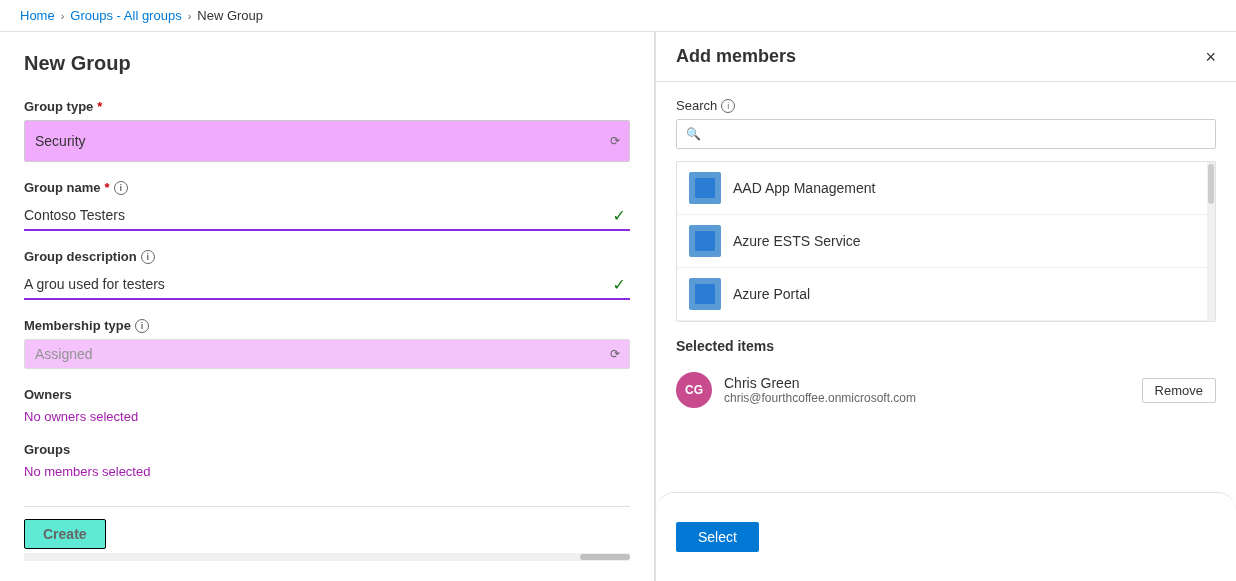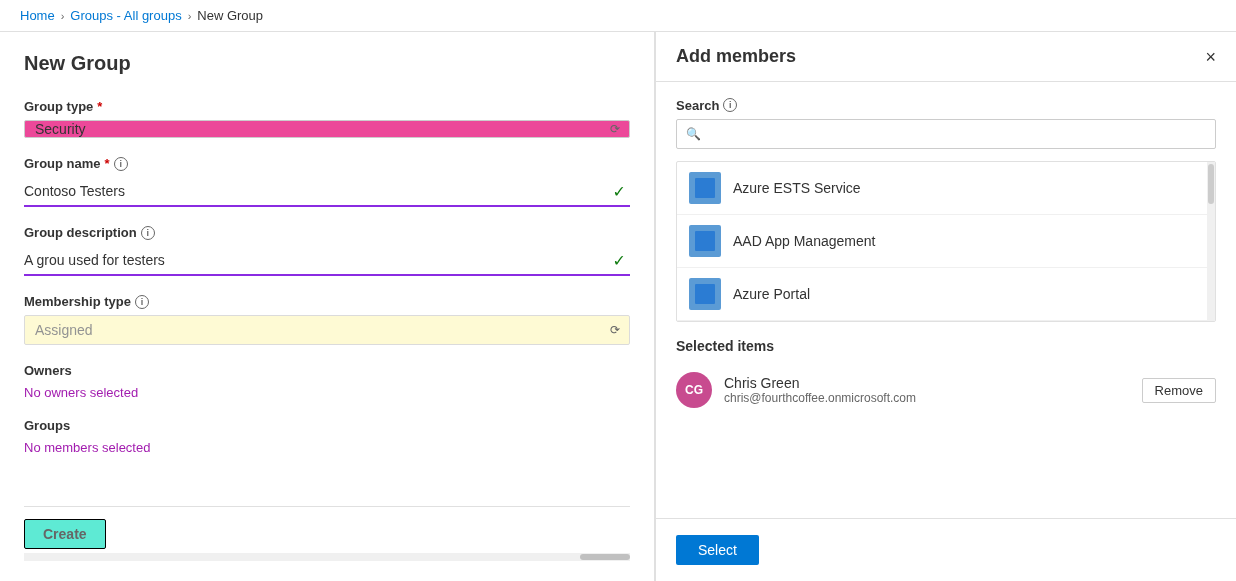--- a/index.html
+++ b/index.html
@@ -88,27 +88,27 @@
       cursor: pointer;
     }
 
     .select-wrapper {
       position: relative;
       width: 100%;
     }
 
     .select-wrapper select {
       width: 100%;
-      padding: 0 10px;
+      padding: 12px 10px;
       border: 1px solid #ccc;
       border-radius: 2px;
       font-size: 14px;
       color: #333;
       appearance: none;
-      background: #ec4899;
+      background: #f0abfc;
     }
 
     .select-chevron {
       position: absolute;
       right: 10px;
       top: 50%;
       transform: translateY(-50%);
       color: #666;
       pointer-events: none;
       font-size: 12px;
@@ -140,21 +140,21 @@
 
     .select-disabled-wrapper {
       position: relative;
       width: 100%;
     }
 
     .select-disabled {
       width: 100%;
       padding: 6px 10px;
       border: 1px solid #ccc;
-      background: #fef9c3;
+      background: #f0abfc;
       color: #666;
       font-size: 14px;
       border-radius: 2px;
       appearance: none;
     }
 
     .owners-label {
       font-size: 13px;
       font-weight: 600;
       color: #333;
@@ -213,24 +213,24 @@
     }
 
     .panel-body {
       flex: 1;
       overflow-y: auto;
       padding: 16px 20px;
     }
 
     .search-label {
       font-size: 13px;
-      font-weight: 700;
-      color: #333;
-      display: flex;
-      align-items: flex-start;
+      font-weight: 400;
+      color: #333;
+      display: flex;
+      align-items: flex-end;
       gap: 4px;
       margin-bottom: 6px;
     }
 
     .search-input-wrapper {
       position: relative;
       width: 100%;
       margin-bottom: 12px;
     }
 
@@ -368,24 +368,25 @@
       background: #fff;
       color: #333;
       font-size: 13px;
       cursor: pointer;
       border-radius: 2px;
       flex-shrink: 0;
     }
 
     
     .panel-footer {
-      padding: 16px 20px;
+      padding: 29px 20px;
       border-top: 1px solid #e0e0e0;
       display: flex;
       align-items: center;
+      border-radius: 19px;
     }
 
     .btn-select {
       padding: 7px 22px;
       background: #0078d4;
       color: #fff;
       border: none;
       border-radius: 2px;
       font-size: 14px;
       cursor: pointer;
@@ -512,27 +513,27 @@
       <div class="search-input-wrapper">
         <span class="search-icon-inner">🔍</span>
         <input type="text" placeholder="" style="">
       </div>
 
       <div class="results-list">
         <div class="result-item">
           <div class="result-avatar">
             <div class="result-avatar-inner"></div>
           </div>
-          <span class="result-name">Azure ESTS Service</span>
+          <span class="result-name">AAD App Management</span>
         </div>
         <div class="result-item">
           <div class="result-avatar">
             <div class="result-avatar-inner"></div>
           </div>
-          <span class="result-name">AAD App Management</span>
+          <span class="result-name">Azure ESTS Service</span>
         </div>
         <div class="result-item">
           <div class="result-avatar">
             <div class="result-avatar-inner"></div>
           </div>
           <span class="result-name">Azure Portal</span>
         </div>
         <div class="results-scrollbar">
           <div class="results-scrollbar-thumb"></div>
         </div>

